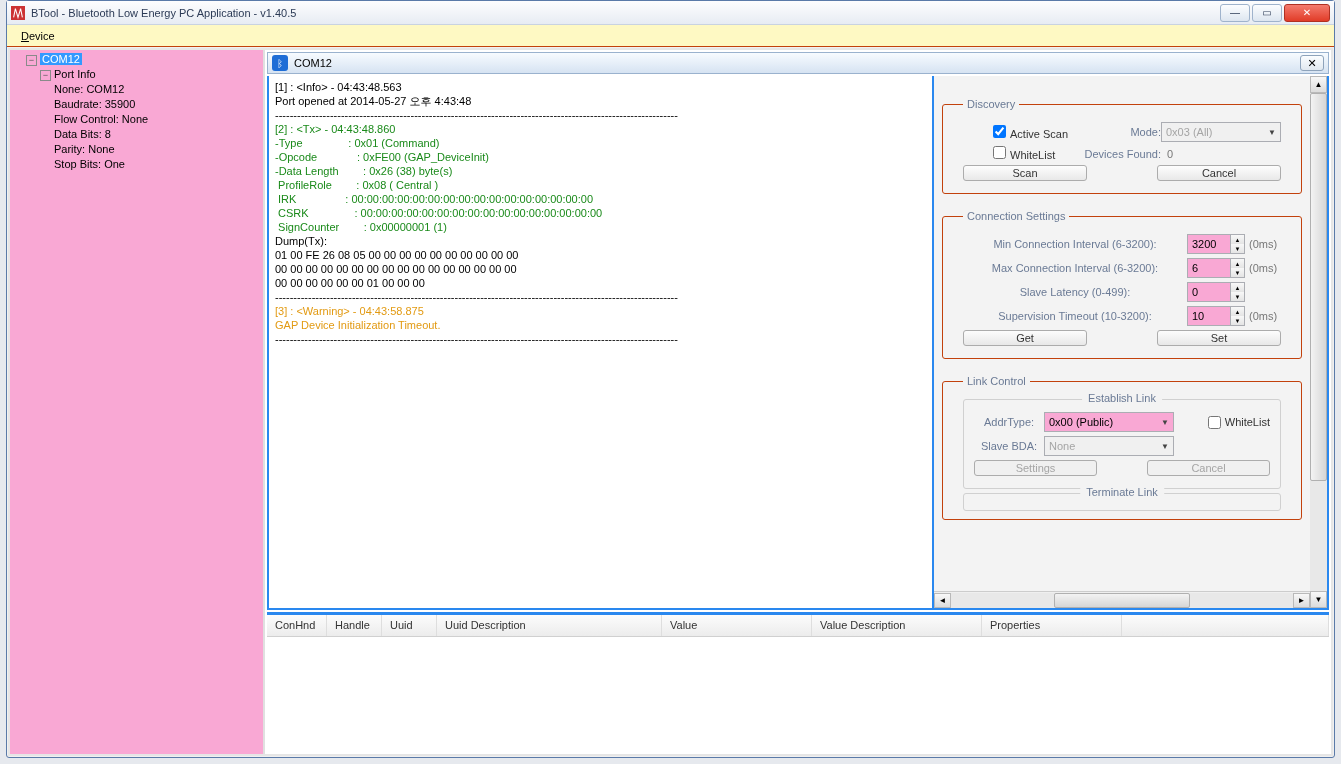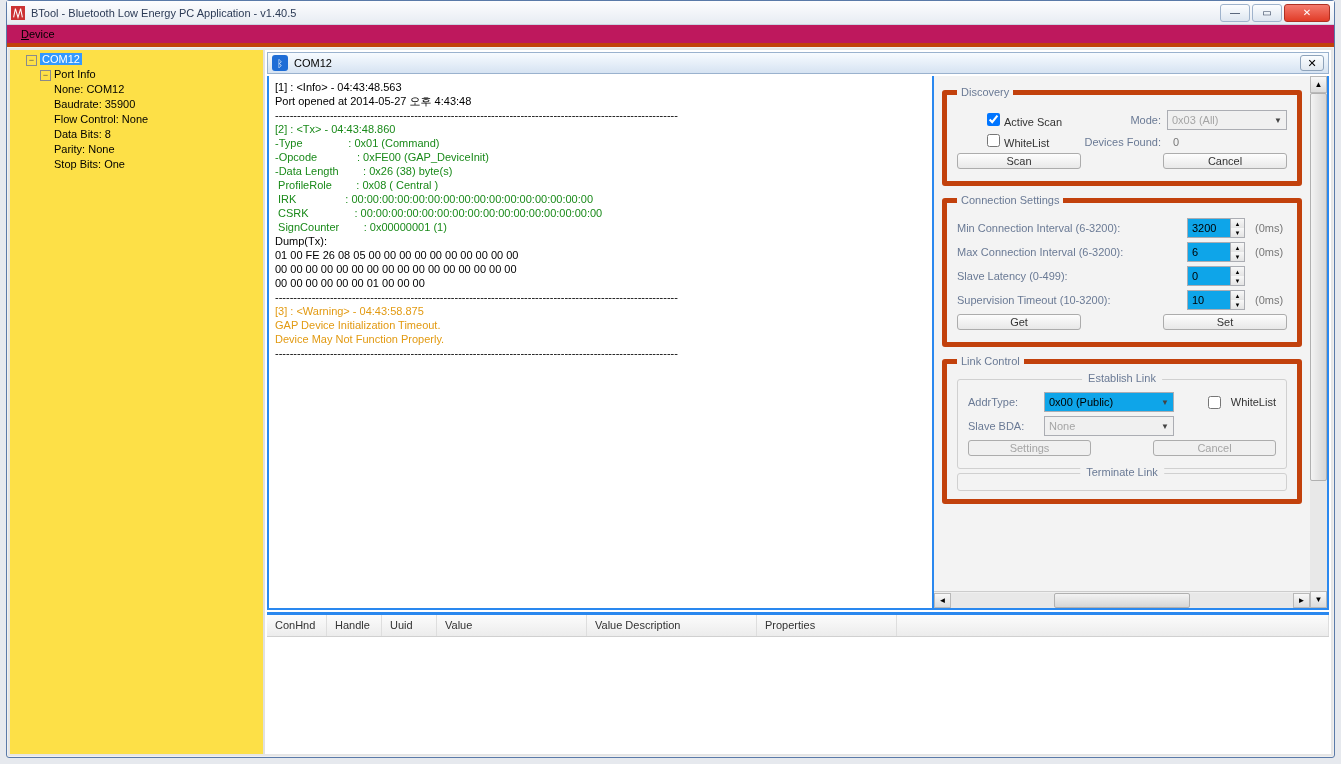--- a/index.html
+++ b/index.html
@@ -5,25 +5,25 @@
   *{box-sizing:border-box;font-family:Tahoma,Segoe UI,Arial,sans-serif;font-size:11px}
   body{margin:0;background:#e6e9ee;width:1341px;height:764px;overflow:hidden}
   .window{position:absolute;left:6px;top:0;right:6px;bottom:6px;border:1px solid #5a7aa8;background:#f0f0f0;border-radius:3px;display:flex;flex-direction:column}
   .titlebar{height:24px;background:linear-gradient(#fdfdfe,#e7ecf3);display:flex;align-items:center;padding:0 4px;border-bottom:1px solid #c9d3e0}
   .titlebar .ti-icon{width:14px;height:14px;margin-right:6px;display:inline-block}
   .ti-icon svg{width:14px;height:14px}
   .titlebar .title{color:#2b3a55;flex:1}
   .winbtns{display:flex;gap:2px}
   .winbtn{width:30px;height:18px;border:1px solid #9fb3cc;border-radius:3px;background:linear-gradient(#fcfdff,#dde6f0);display:flex;align-items:center;justify-content:center;font-size:10px;color:#2b3a55}
   .winbtn.close{background:linear-gradient(#f47b6e,#e13c28);border-color:#b03022;color:#fff;width:46px}
-  .menubar{height:22px;background:#be185d;border-bottom:4px solid #c2410c;display:flex;align-items:center;padding:0 8px}
+  .menubar{height:22px;background:#fef9c3;border-bottom:1px solid #c2410c;display:flex;align-items:center;padding:0 8px}
   .menuitem{padding:2px 6px}
   .menuitem u{text-decoration:underline}
   .client{flex:1;display:flex;border:2px solid #e6e6e6;margin:1px;background:#fff}
-  .treepane{width:255px;border-right:2px solid #e0e0e0;padding:2px;background:#fde047}
+  .treepane{width:255px;border-right:2px solid #e0e0e0;padding:2px;background:#f9a8d4}
   .tree ul{list-style:none;margin:0;padding-left:14px}
   .tree li{line-height:15px}
   .tree .toggle{display:inline-block;width:11px;height:11px;border:1px solid #8a8a8a;text-align:center;line-height:9px;font-size:9px;margin-right:3px;color:#555}
   .tree .sel{background:#3399ff;color:#fff;padding:0 2px}
   .rightpane{flex:1;display:flex;flex-direction:column}
   .comheader{height:22px;background:linear-gradient(#f7fbff,#d6e3f2);border:1px solid #9ab2ce;margin:2px;display:flex;align-items:center;padding:0 4px}
   .comheader .bt-icon{width:16px;height:16px;background:#1e6dd6;border-radius:3px;display:flex;align-items:center;justify-content:center;color:#fff;font-size:10px;margin-right:6px}
   .comheader .spacer{flex:1}
   .comheader .xbtn{width:24px;height:16px;border:1px solid #8ea3bb;border-radius:3px;background:linear-gradient(#fbfdff,#e1e8f0);display:flex;align-items:center;justify-content:center}
   .midrow{flex:1;display:flex;margin:0 2px 2px;border:2px solid #2a88ef;border-top:none}
@@ -31,27 +31,27 @@
   .logline{white-space:pre;line-height:14px}
   .info{color:#000}
   .tx{color:#1a8a1a}
   .warn{color:#e29a12}
   .dash{color:#000}
   .sidepanel{width:395px;border-left:2px solid #2a88ef;background:#f3f3f3;display:flex;flex-direction:column;position:relative}
   .tabs{height:22px;display:flex;background:#f3f3f3;border-bottom:1px solid #c7c7c7;padding-left:4px;padding-top:3px}
   .tab{padding:2px 8px;border:1px solid #b4b4b4;border-bottom:none;background:linear-gradient(#fefefe,#ececec);margin-right:1px;border-radius:3px 3px 0 0;color:#333}
   .tab.active{background:#fff;border-bottom:1px solid #fff;position:relative;top:1px}
   .panelbody{flex:1;overflow-y:auto;padding:6px 8px}
-  fieldset{border:5px solid #c2410c;border-radius:3px;margin:4px 0 8px;padding:8px 10px}
+  fieldset{border:1px solid #c2410c;border-radius:3px;margin:16px 0 8px;padding:8px 20px}
   legend{color:#6a7a95;padding:0 4px}
-  .row{display:flex;align-items:center;margin:4px 0;gap:6px}
-  .lbl{color:#6a7a95;text-align:left}
+  .row{display:flex;align-items:center;margin:4px 0;}
+  .lbl{color:#6a7a95;text-align:center}
   input[type=checkbox]{margin:0 4px 0 0}
   .chklbl{color:#333}
-  .combo,.numfield,.txtfield{height:20px;border:1px solid #abadb3;background:#0ea5e9;padding:0 4px;display:flex;align-items:center;justify-content:space-between}
+  .combo,.numfield,.txtfield{height:20px;border:1px solid #abadb3;background:#f9a8d4;padding:0 4px;display:flex;align-items:center;justify-content:space-between}
   .combo{min-width:90px}
   .combo.disabled,.btn.disabled{background:#f0f0f0;color:#a5a5a5}
   .caret{font-size:8px;color:#444}
   .btn{height:16px;border:1px solid #acacac;border-radius:3px;background:linear-gradient(#fdfdfd,#e8e8e8);display:flex;align-items:center;justify-content:center;padding:0 10px;color:#333}
   .btn.disabled{color:#a5a5a5}
   .numwrap{display:flex;align-items:center}
   .numfield{width:44px}
   .spin{width:14px;height:20px;border:1px solid #abadb3;border-left:none;display:flex;flex-direction:column}
   .spin div{flex:1;display:flex;align-items:center;justify-content:center;font-size:6px;background:linear-gradient(#f8f8f8,#e4e4e4)}
   .unit{color:#777;margin-left:4px;width:32px}
@@ -130,21 +130,20 @@
           <div class="logline tx"> IRK                : 00:00:00:00:00:00:00:00:00:00:00:00:00:00:00:00</div>
           <div class="logline tx"> CSRK               : 00:00:00:00:00:00:00:00:00:00:00:00:00:00:00:00</div>
           <div class="logline tx"> SignCounter        : 0x00000001 (1)</div>
           <div class="logline info">Dump(Tx):</div>
           <div class="logline info">01 00 FE 26 08 05 00 00 00 00 00 00 00 00 00 00</div>
           <div class="logline info">00 00 00 00 00 00 00 00 00 00 00 00 00 00 00 00</div>
           <div class="logline info">00 00 00 00 00 00 01 00 00 00</div>
           <div class="logline dash">--------------------------------------------------------------------------------------------------------------</div>
           <div class="logline warn">[3] : &lt;Warning&gt; - 04:43:58.875</div>
           <div class="logline warn">GAP Device Initialization Timeout.</div>
-          <div class="logline warn">Device May Not Function Properly.</div>
           <div class="logline dash">--------------------------------------------------------------------------------------------------------------</div>
         </div>
         <div class="sidepanel">
           <div style="display:flex;flex:1">
             <div style="flex:1;display:flex;flex-direction:column">
               <div class="panelbody">
 
                 <fieldset>
                   <legend>Discovery</legend>
                   <div class="row">
@@ -291,20 +290,21 @@
               <div class="arrow">▼</div>
             </div>
           </div>
         </div>
       </div>
       <div class="tablepane">
         <div class="thead">
           <div class="th" style="width:60px">ConHnd</div>
           <div class="th" style="width:55px">Handle</div>
           <div class="th" style="width:55px">Uuid</div>
+          <div class="th" style="width:225px">Uuid Description</div>
           <div class="th" style="width:150px">Value</div>
           <div class="th" style="width:170px">Value Description</div>
           <div class="th" style="width:140px">Properties</div>
           <div class="th" style="flex:1"></div>
         </div>
         <div class="tbody"></div>
       </div>
     </div>
   </div>
 </div>

